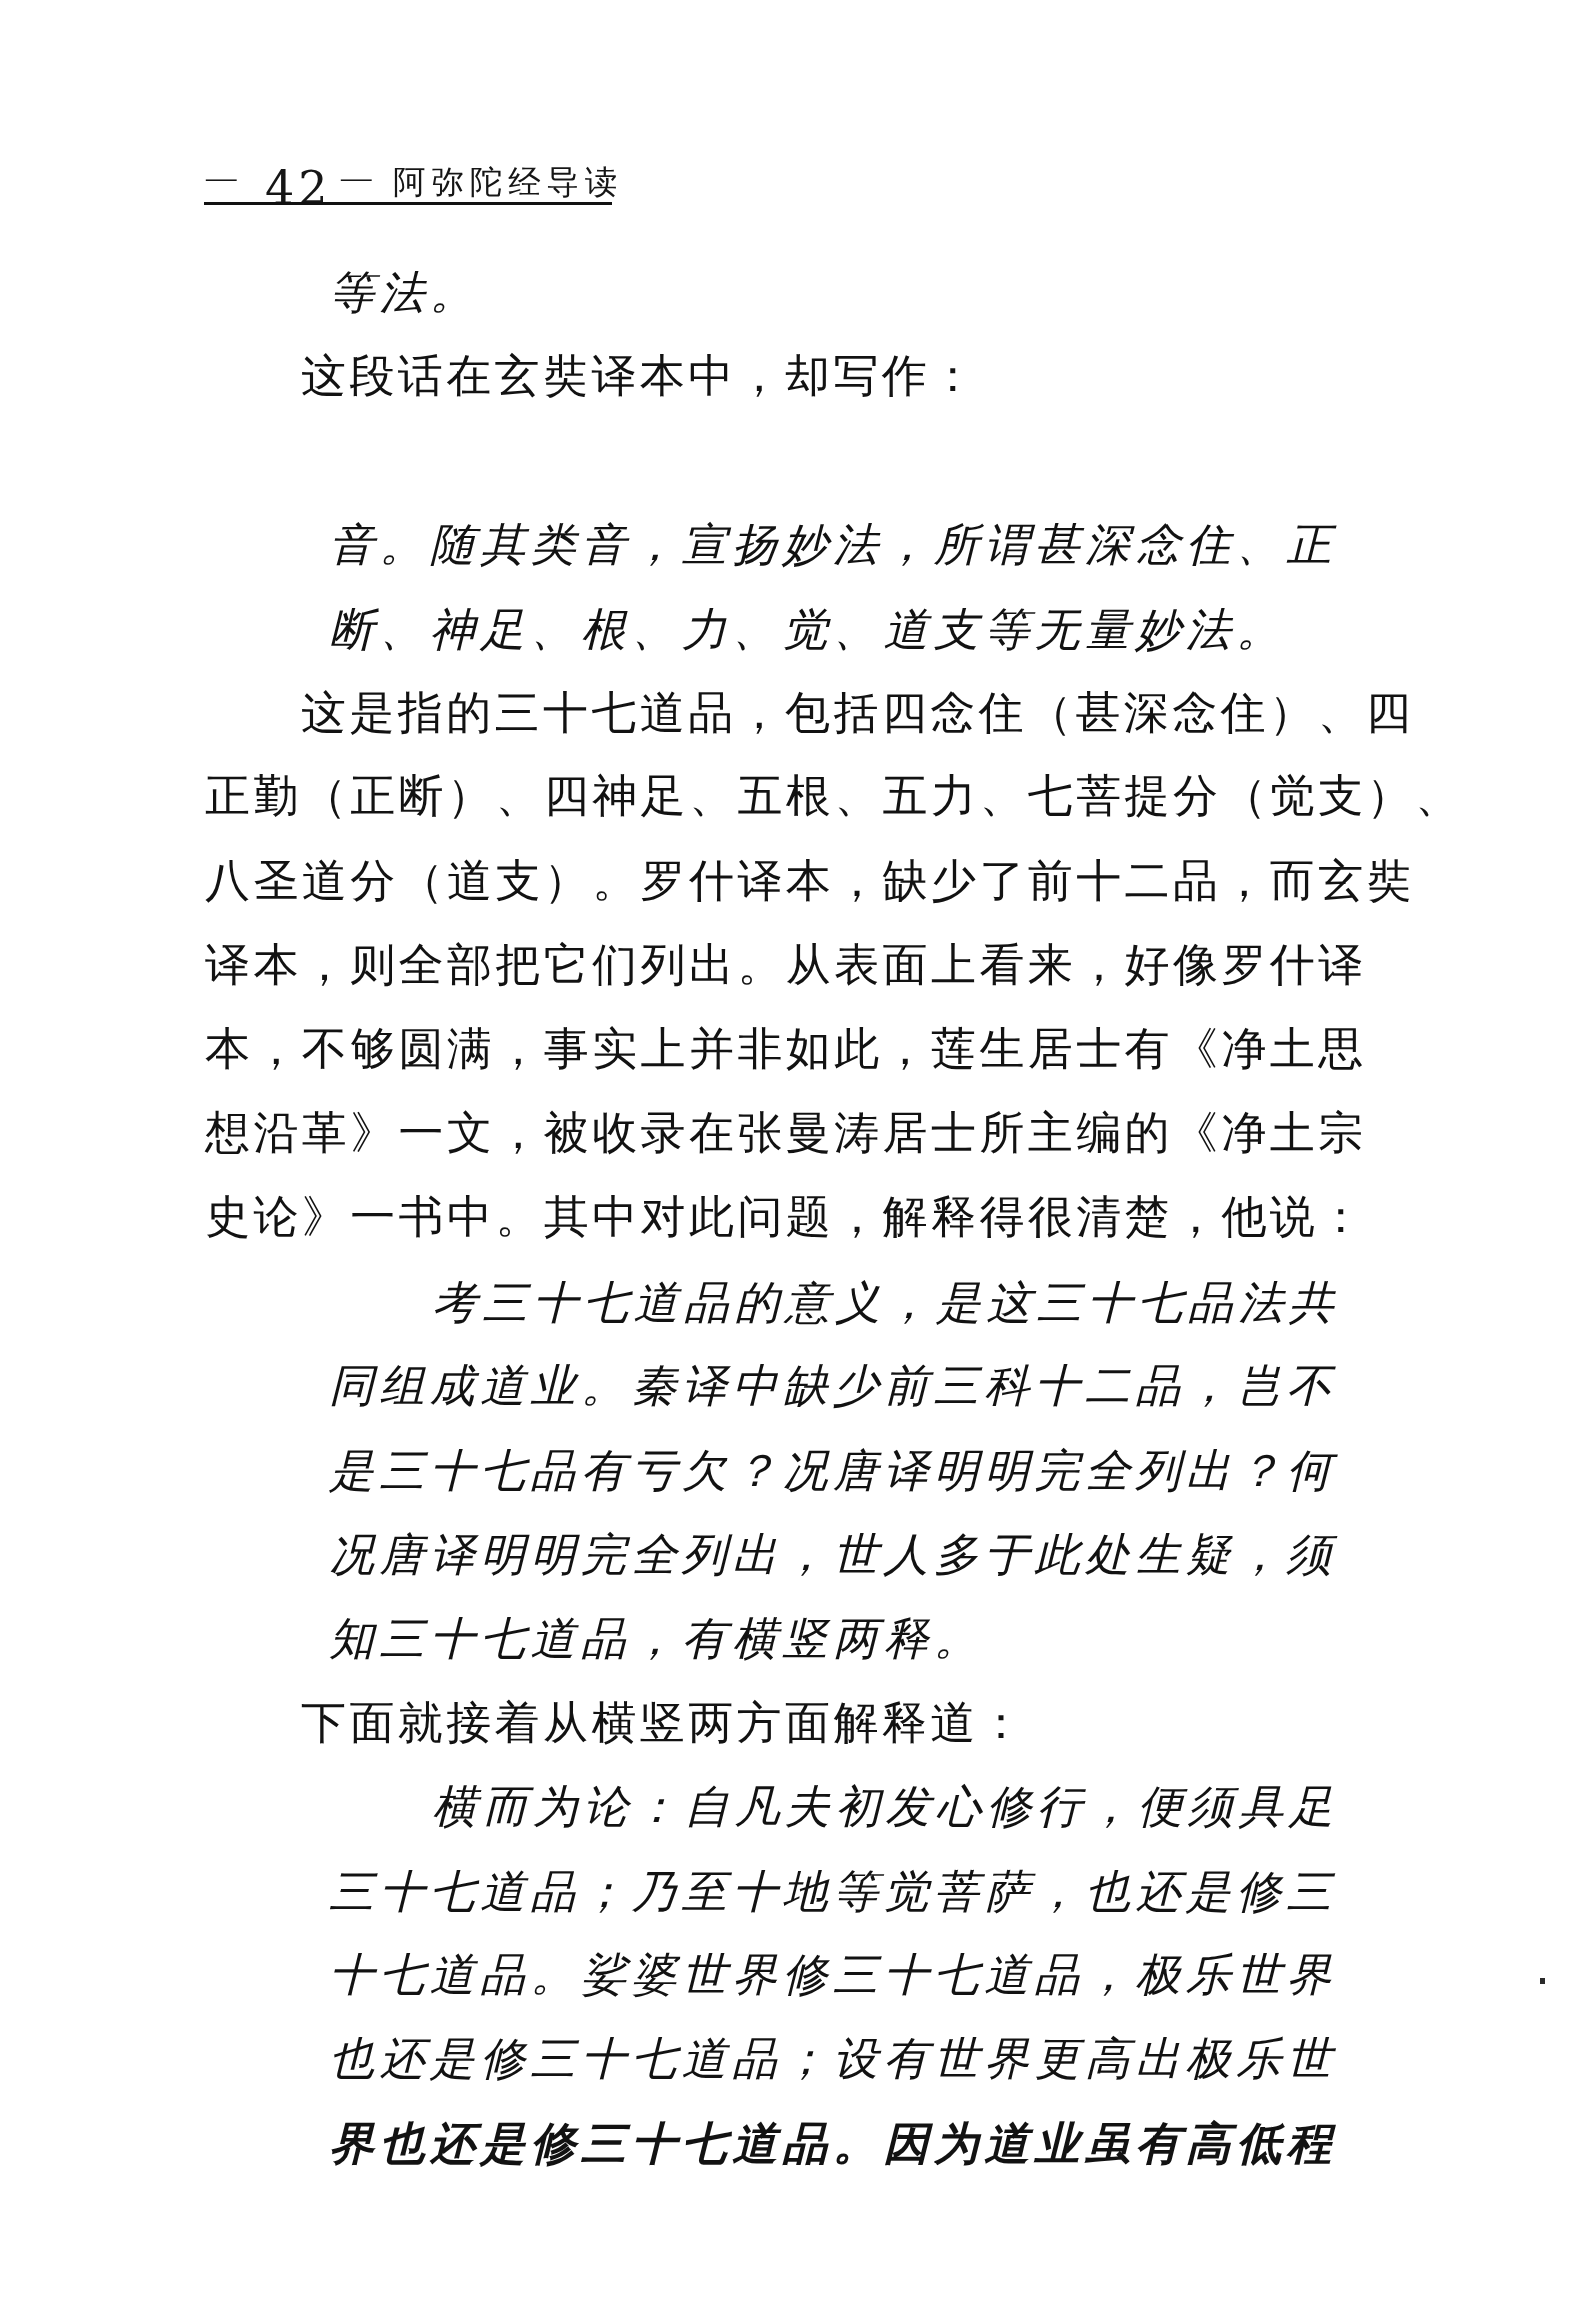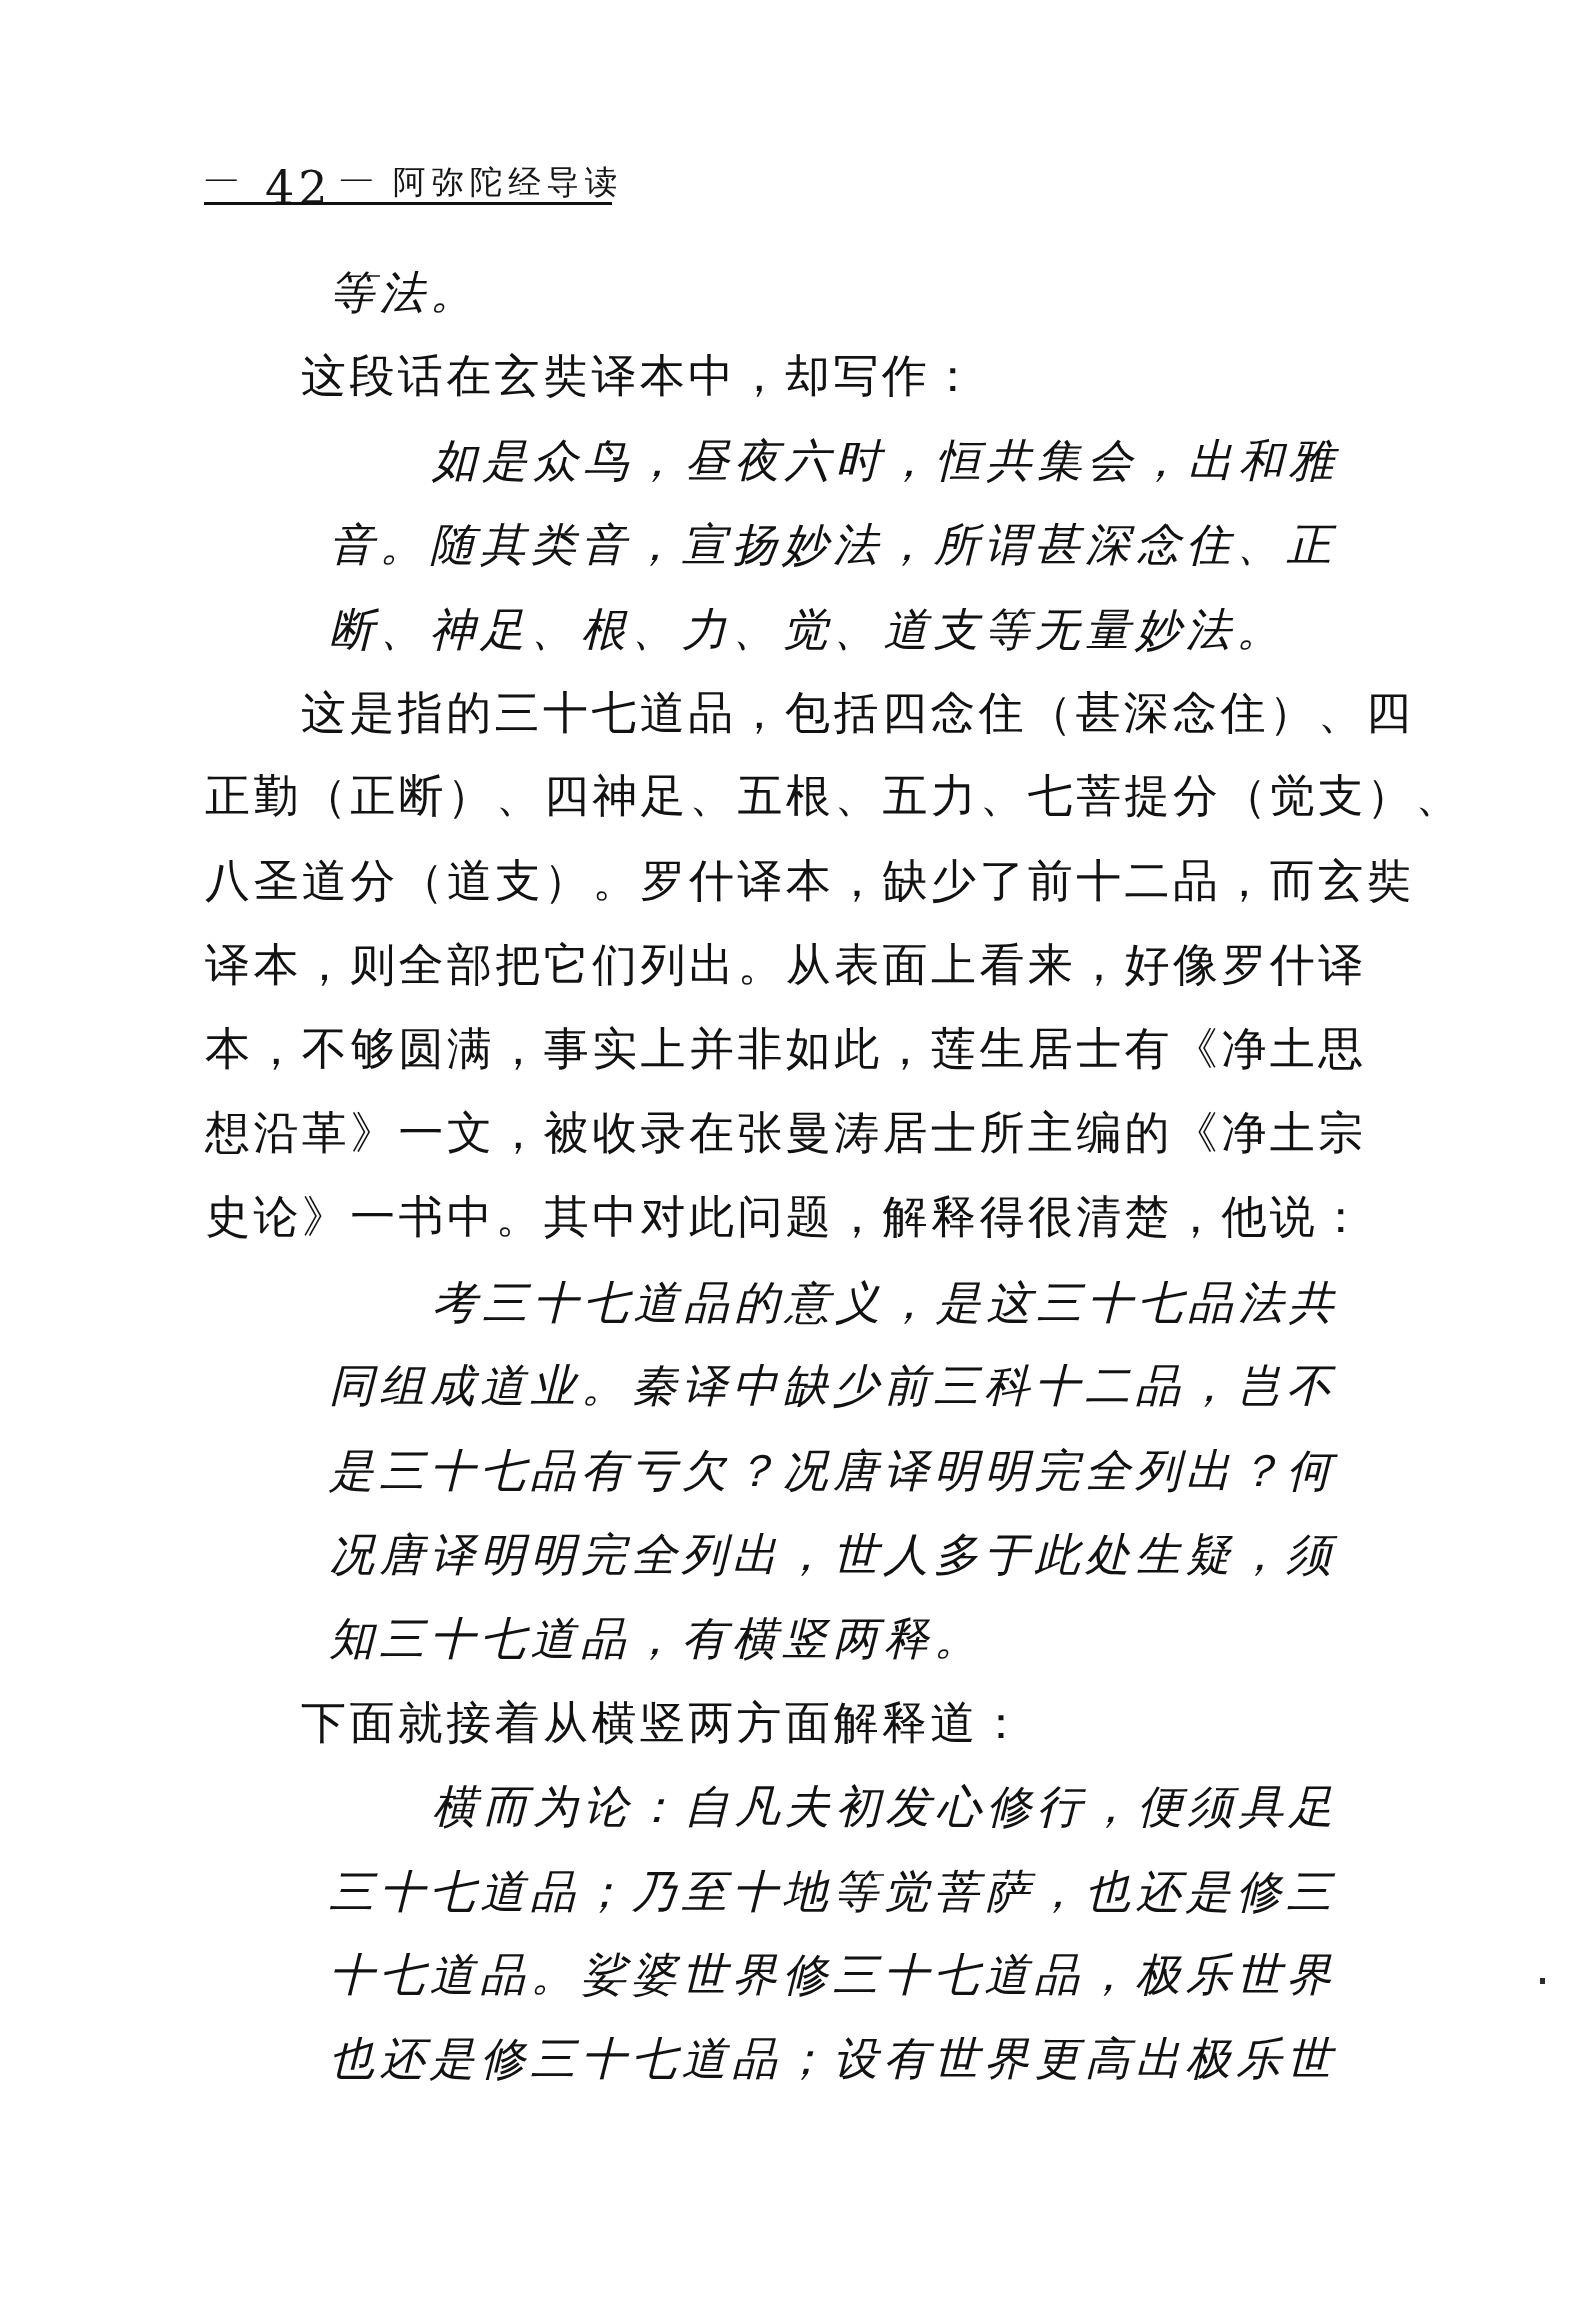--- a/index.html
+++ b/index.html
@@ -77,38 +77,38 @@
 
   <div class="hdr hdr-dash-left">—</div>
   <div class="hdr hdr-pagenum">42</div>
   <div class="hdr hdr-dash-right">—</div>
   <div class="hdr hdr-title">阿弥陀经导读</div>
   <div class="hdr-rule"></div>
 
   <div class="textbody" id="textbody">
       <div class="line kai indent-1" style="top: 267px;">等法。</div>
       <div class="line song indent-1" style="top: 351px;">这段话在玄奘译本中，却写作：</div>
-      <div class="line kai indent-2" style="top: 435px;">如是众鸟，昼夜六时，恒共集会，出和雅</div>
       <div class="line kai indent-1" style="top: 519px;">音。随其类音，宣扬妙法，所谓甚深念住、正</div>
       <div class="line kai indent-1" style="top: 604px;">断、神足、根、力、觉、道支等无量妙法。</div>
       <div class="line song indent-1" style="top: 688px;">这是指的三十七道品，包括四念住（甚深念住）、四</div>
       <div class="line song indent-0" style="top: 771px;">正勤（正断）、四神足、五根、五力、七菩提分（觉支）、</div>
       <div class="line song indent-0" style="top: 856px;">八圣道分（道支）。罗什译本，缺少了前十二品，而玄奘</div>
       <div class="line song indent-0" style="top: 940px;">译本，则全部把它们列出。从表面上看来，好像罗什译</div>
       <div class="line song indent-0" style="top: 1024px;">本，不够圆满，事实上并非如此，莲生居士有《净土思</div>
       <div class="line song indent-0" style="top: 1108px;">想沿革》一文，被收录在张曼涛居士所主编的《净土宗</div>
       <div class="line song indent-0" style="top: 1192px;">史论》一书中。其中对此问题，解释得很清楚，他说：</div>
       <div class="line kai indent-2" style="top: 1277px;">考三十七道品的意义，是这三十七品法共</div>
       <div class="line kai indent-1" style="top: 1360px;">同组成道业。秦译中缺少前三科十二品，岂不</div>
       <div class="line kai indent-1" style="top: 1445px;">是三十七品有亏欠？况唐译明明完全列出？何</div>
       <div class="line kai indent-1" style="top: 1529px;">况唐译明明完全列出，世人多于此处生疑，须</div>
       <div class="line kai indent-1" style="top: 1613px;">知三十七道品，有横竖两释。</div>
       <div class="line song indent-1" style="top: 1698px;">下面就接着从横竖两方面解释道：</div>
       <div class="line kai indent-2" style="top: 1781px;">横而为论：自凡夫初发心修行，便须具足</div>
       <div class="line kai indent-1" style="top: 1866px;">三十七道品；乃至十地等觉菩萨，也还是修三</div>
       <div class="line kai indent-1" style="top: 1949px;">十七道品。娑婆世界修三十七道品，极乐世界</div>
       <div class="line kai indent-1" style="top: 2033px;">也还是修三十七道品；设有世界更高出极乐世</div>
+      <div class="line kai indent-1 bold" style="top: 2118px;">界也还是修三十七道品。因为道业虽有高低程</div>
     </div>
 
   <div class="speck"></div>
 
 </div>
 
 
 </body></html>

